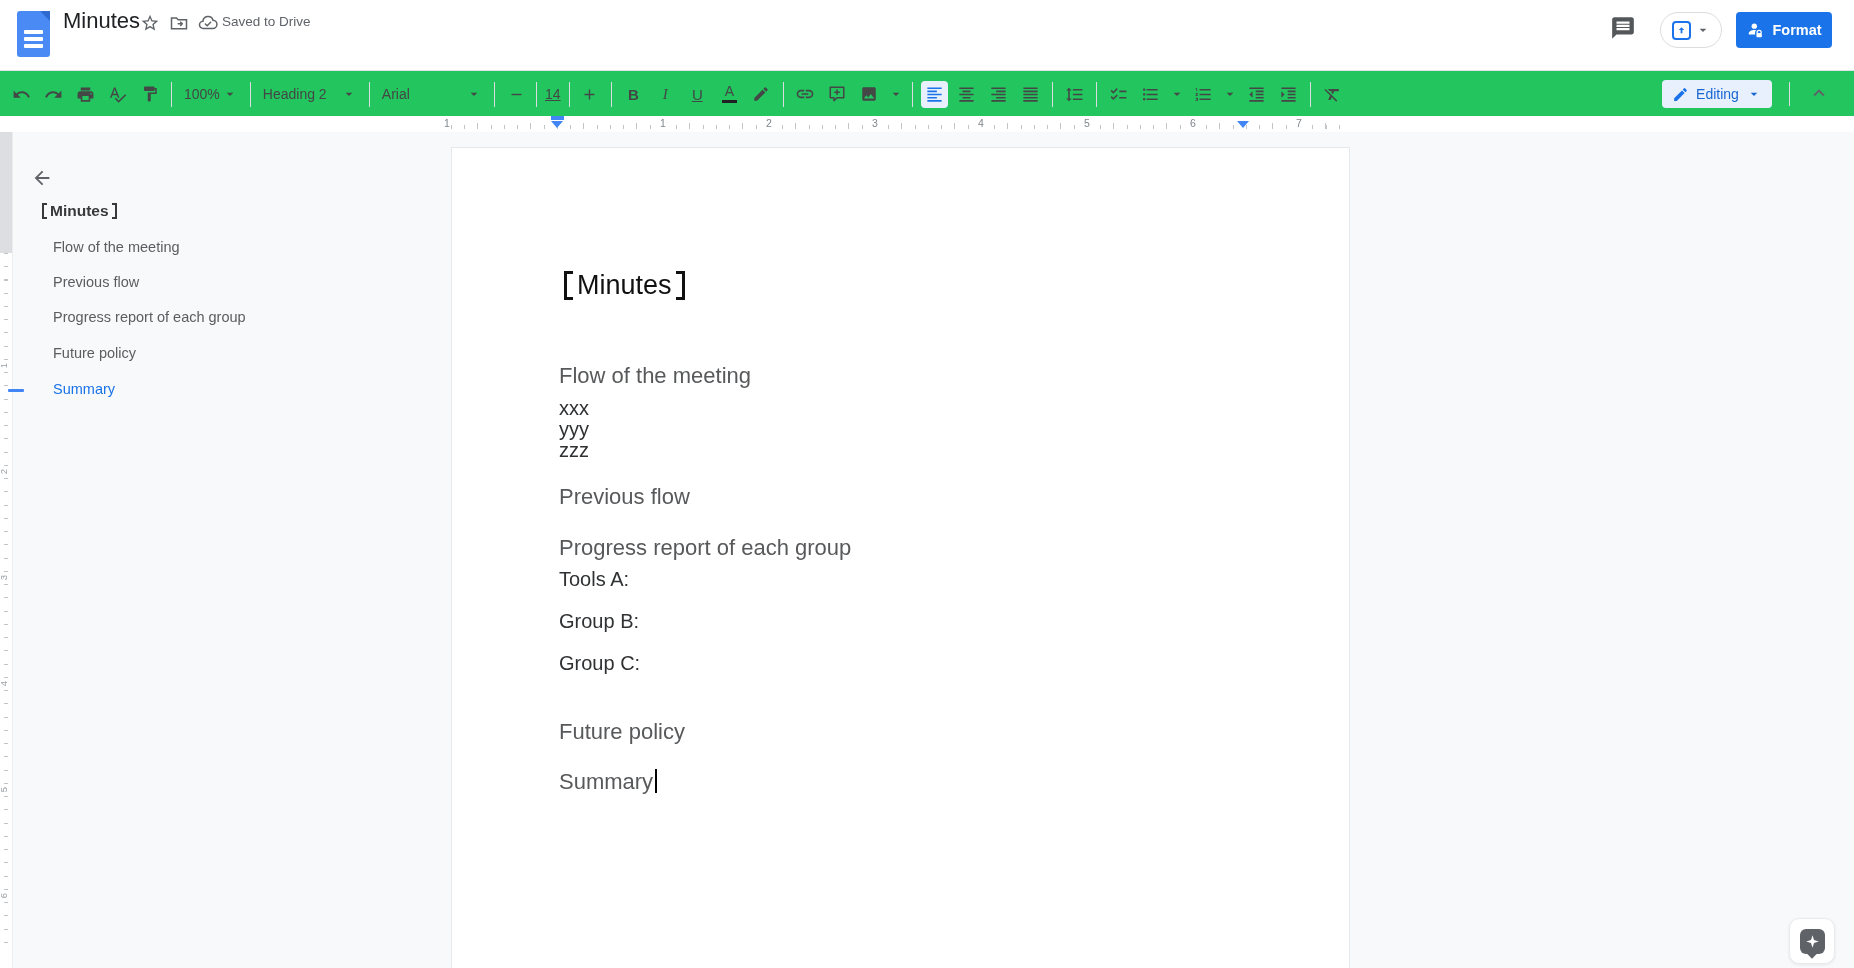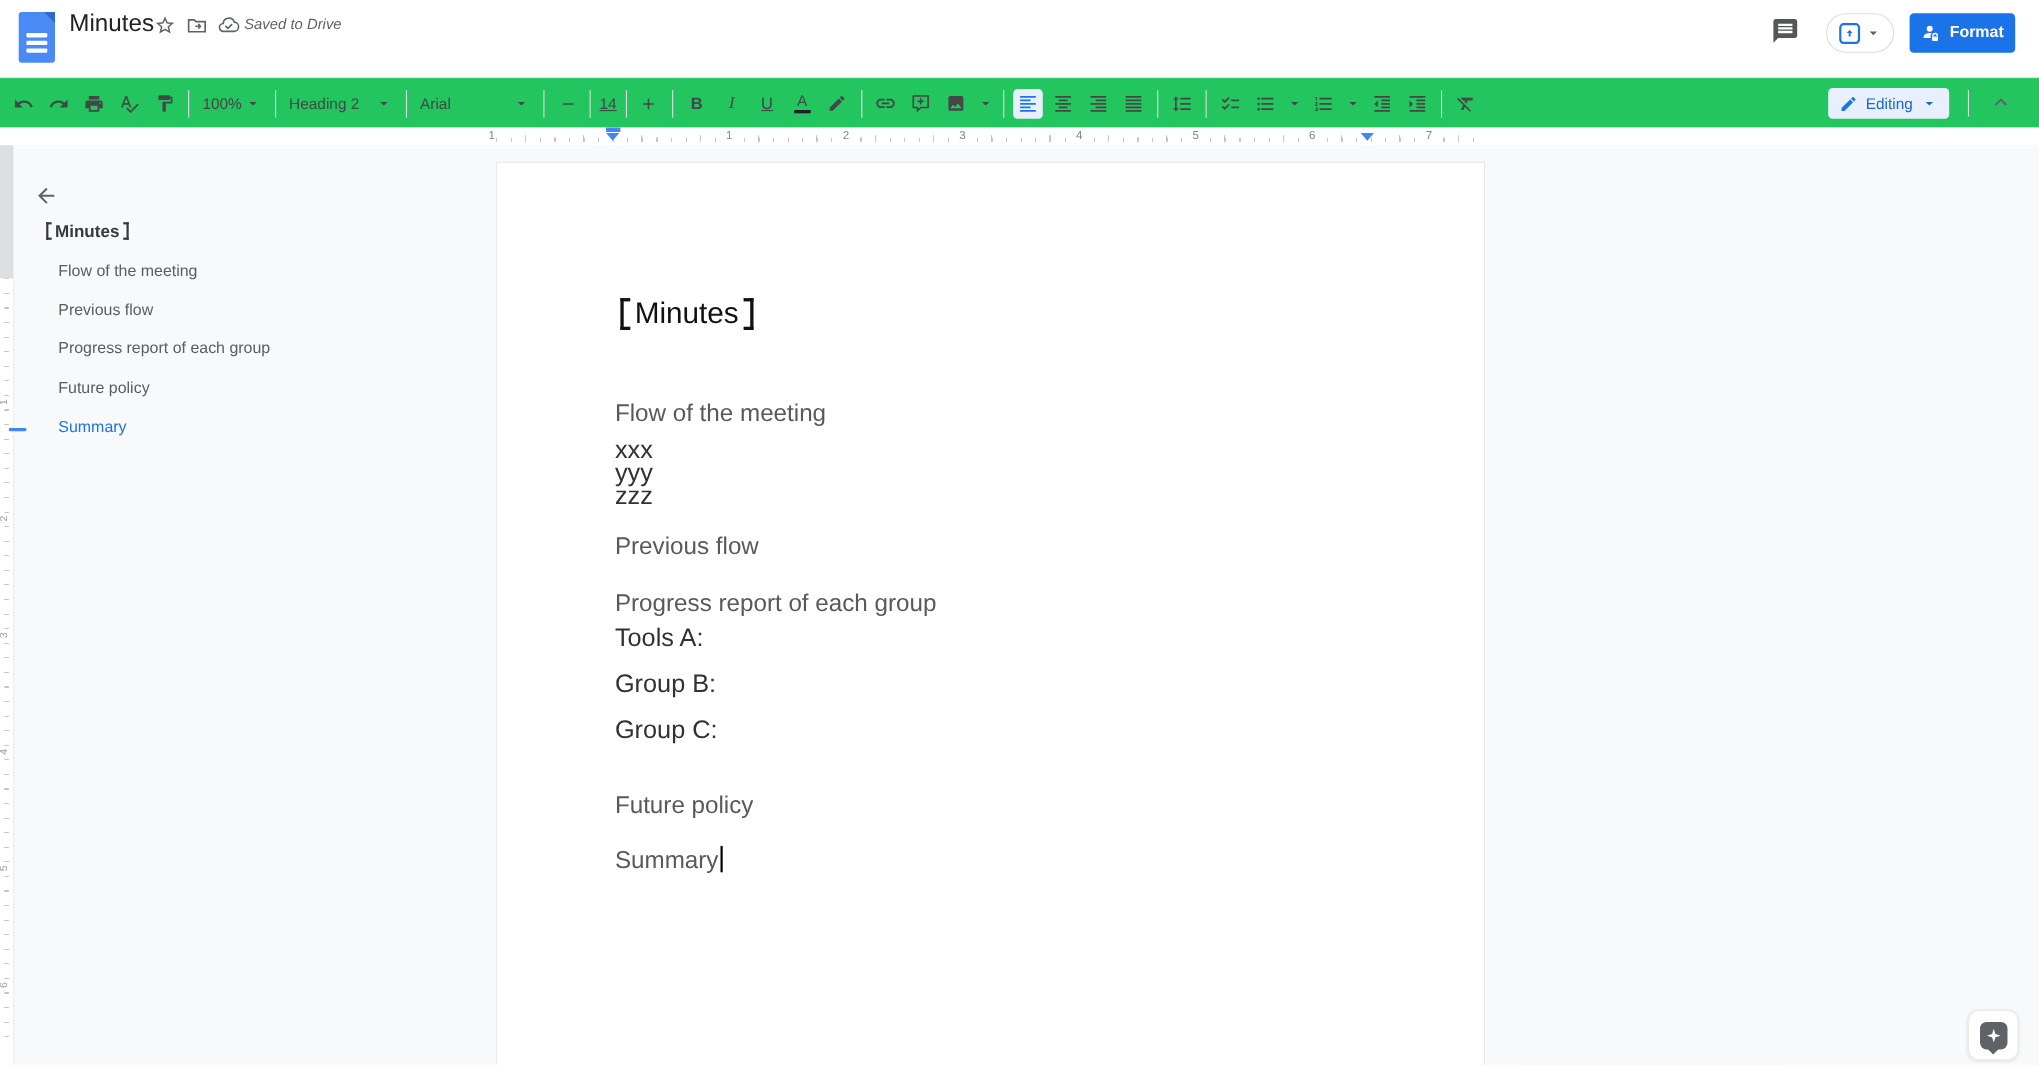--- a/index.html
+++ b/index.html
@@ -7,21 +7,21 @@
   #app { position:relative; width:1854px; height:968px; background:#fff; }
   svg { display:block; }
 
   
   .header { position:absolute; left:0; top:0; width:100%; height:70px; background:#fff; }
   .logo { position:absolute; left:17px; top:11px; width:33px; height:46px; background:#4a8af4; border-radius:3px; }
   .logo .fold { position:absolute; right:0; top:0; width:0; height:0; border-top:10px solid #2f6ad0; border-left:10px solid transparent; border-top-left-radius:2px;}
   .logo .bar { position:absolute; left:7px; width:19px; height:3.6px; background:#fff; border-radius:1px; }
   .doc-name { position:absolute; left:63px; top:8px; font-size:22px; color:#202124; }
   .tb-ic { position:absolute; top:12px; width:22px; height:22px; display:flex; align-items:center; justify-content:center; border-radius:50%; }
-  .saved { position:absolute; left:222px; top:14px; font-size:13.5px; color:#5f6368;font-style:italic; }
+  .saved { position:absolute; left:222px; top:14px; font-size:13.5px; color:#5f6368; }
   .menu { position:absolute; left:58px; top:37px; display:flex; align-items:center; }
   .menu-item { padding:2px 8px; font-size:14.5px; color:#202124; border-radius:4px; cursor:default; }
   .last-edit { margin-left:16px; font-size:14.5px; color:#5f6368; text-decoration:underline; }
   .hdr-comment { position:absolute; left:1610px; top:15px; }
   .present { position:absolute; left:1660px; top:12px; width:62px; height:36px; border:1px solid #dadce0; border-radius:18px; display:flex; align-items:center; justify-content:center; gap:4px; background:#fff; }
   .present-sq { width:19px; height:19px; border:2px solid #1a73e8; border-radius:4px; display:flex; align-items:center; justify-content:center; }
   .share-btn { position:absolute; left:1736px; top:12px; width:96px; height:36px; background:#1a73e8; border-radius:4px; color:#fff; display:flex; align-items:center; justify-content:center; gap:7px; font-size:14.5px; font-weight:700; }
 
   
   .toolbar { position:absolute; left:0; top:70px; width:100%; height:46px; background:#22c55e; border-top:1px solid #e0e2e5; }
@@ -69,21 +69,21 @@
   .outline-item { position:absolute; left:53px; height:22px; font-size:14.5px; color:#5a5d61; white-space:nowrap; cursor:pointer; }
   .outline-item.active { color:#1a73e8; }
   .outline-dash { position:absolute; left:8px; top:257px; width:16px; height:3px; background:#4285f4; border-radius:1px; }
 
   
   .page { position:absolute; left:451px; top:15px; width:899px; height:1000px; background:#fff; border:1px solid #e6e8ea; }
   .d-title { position:absolute; left:112px; top:122px; font-size:27px; color:#111; display:flex; align-items:center; }
   .lb { display:inline-block; width:9px; height:29px; border:3.4px solid #111; border-right:none; margin-right:4px; }
   .rb { display:inline-block; width:9px; height:29px; border:3.4px solid #111; border-left:none; margin-left:4px; }
   .d-h { position:absolute; left:107px; font-size:22px; color:#58595b; white-space:nowrap; }
-  .d-body { position:absolute; left:107px; font-size:23px; color:#2f3133; line-height:21px; white-space:nowrap; }
+  .d-body { position:absolute; left:107px; font-size:20px; color:#2f3133; line-height:21px; white-space:nowrap; }
   .cursor { display:inline-block; width:2px; height:24px; background:#000; margin-left:2px; vertical-align:-4px; animation:blink 1s steps(1) infinite; }
   @keyframes blink { 50% { opacity:0; } }
 
   
   .explore { position:absolute; left:1789px; top:786px; width:46px; height:46px; background:#fff; border:1px solid #e8eaed; border-radius:10px; box-shadow:0 1px 3px rgba(0,0,0,.08); display:flex; align-items:center; justify-content:center; }
   .explore-badge { position:relative; width:25px; height:25px; background:#5f6368; border-radius:6px; display:flex; align-items:center; justify-content:center; }
   .explore-badge:after { content:""; position:absolute; left:50%; bottom:-3px; width:8px; height:8px; background:#5f6368; transform:translateX(-50%) rotate(45deg); }
   .explore-badge svg { position:relative; z-index:1; }
 </style>
 </head>

